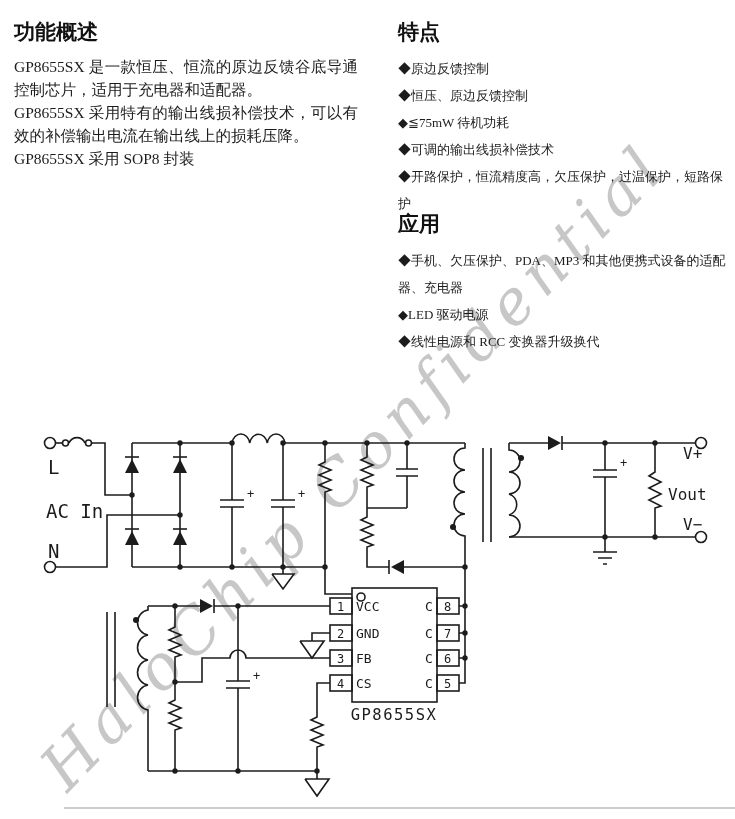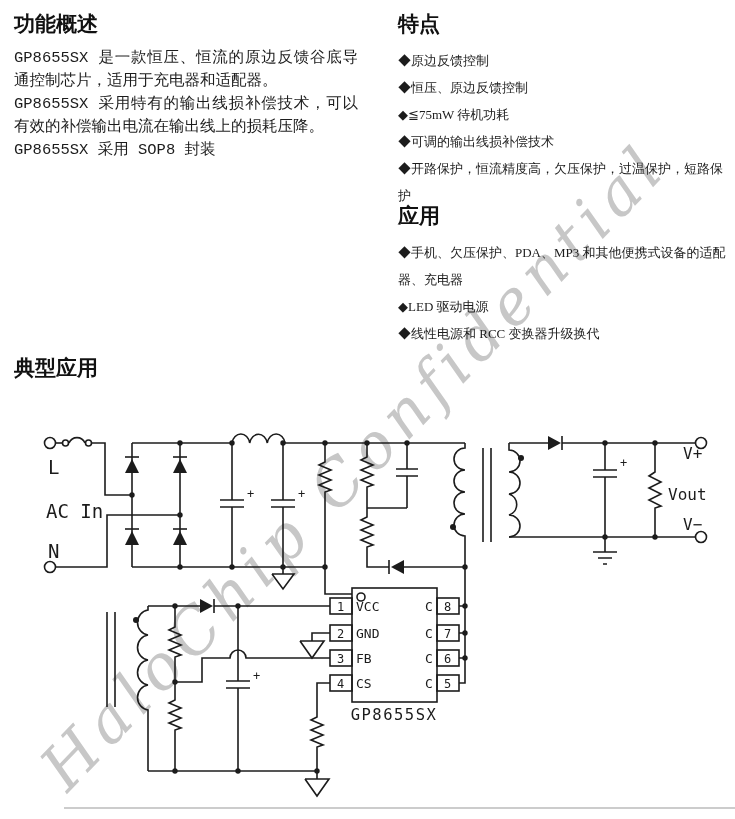--- a/index.html
+++ b/index.html
@@ -1,21 +1,21 @@
 <!DOCTYPE html>
 <html><head>
 <meta charset="utf-8">
 <style>
   html,body{margin:0;padding:0;background:#fff;}
   .page{position:relative;width:735px;height:819px;background:#fff;overflow:hidden;
         font-family:"Liberation Serif",serif;color:#1c1c1c;}
   .block{position:absolute;z-index:1;}
   .sec-title{font-family:Liberation Sans, sans-serif;font-weight:bold;font-size:21px;
-             color:#111;margin:4px 0 9px 0;}
-  .para{font-size:15.5px;line-height:23px;text-align:justify;margin:0;font-family:Liberation Mono, monospace;}
+             color:#111;margin:12px 0 9px 0;}
+  .para{font-size:15.5px;line-height:23px;text-align:justify;margin:0;}
   .bullet{font-size:13px;line-height:27px;}
   .watermark{position:absolute;left:52px;top:742px;z-index:0;white-space:nowrap;
              transform-origin:0 50%;transform:rotate(-46deg);
              font-family:"DejaVu Serif",serif;font-style:italic;font-size:62px;
              letter-spacing:8px;color:#c7c7c7;}
   .bottom-rule{position:absolute;left:64px;top:807px;width:671px;height:2px;
                background:#cccccc;z-index:1;}
   svg.schematic{position:absolute;left:0;top:0;z-index:1;}
   svg .w{stroke:#1c1c1c;stroke-width:1.6;fill:none;}
   svg .f{fill:#1c1c1c;stroke:none;}
@@ -49,23 +49,20 @@
     <div class="bullet">◆开路保护，恒流精度高，欠压保护，过温保护，短路保护</div>
   </div>
 
   <div class="block" style="left:398px;top:198px;width:337px;">
     <h2 class="sec-title">应用</h2>
     <div class="bullet">◆手机、欠压保护、PDA、MP3 和其他便携式设备的适配器、充电器</div>
     <div class="bullet">◆LED 驱动电源</div>
     <div class="bullet">◆线性电源和 RCC 变换器升级换代</div>
   </div>
 
-  <div class="block" style="left:14px;top:350px;">
-    <h2 class="sec-title">典型应用</h2>
-  </div>
 
   <svg class="schematic" width="735" height="819" viewBox="0 0 735 819">
 
     <g>
       <circle class="term" cx="50" cy="443" r="5.5"></circle>
       <circle class="term" cx="50" cy="567" r="5.5"></circle>
       <g>
         <path class="w" d="M55.5,443 L62,443"></path>
         <circle class="w" cx="65.5" cy="443" r="3"></circle>
         <path class="w" d="M69,443 A9,10 0 0 1 85,443"></path>

